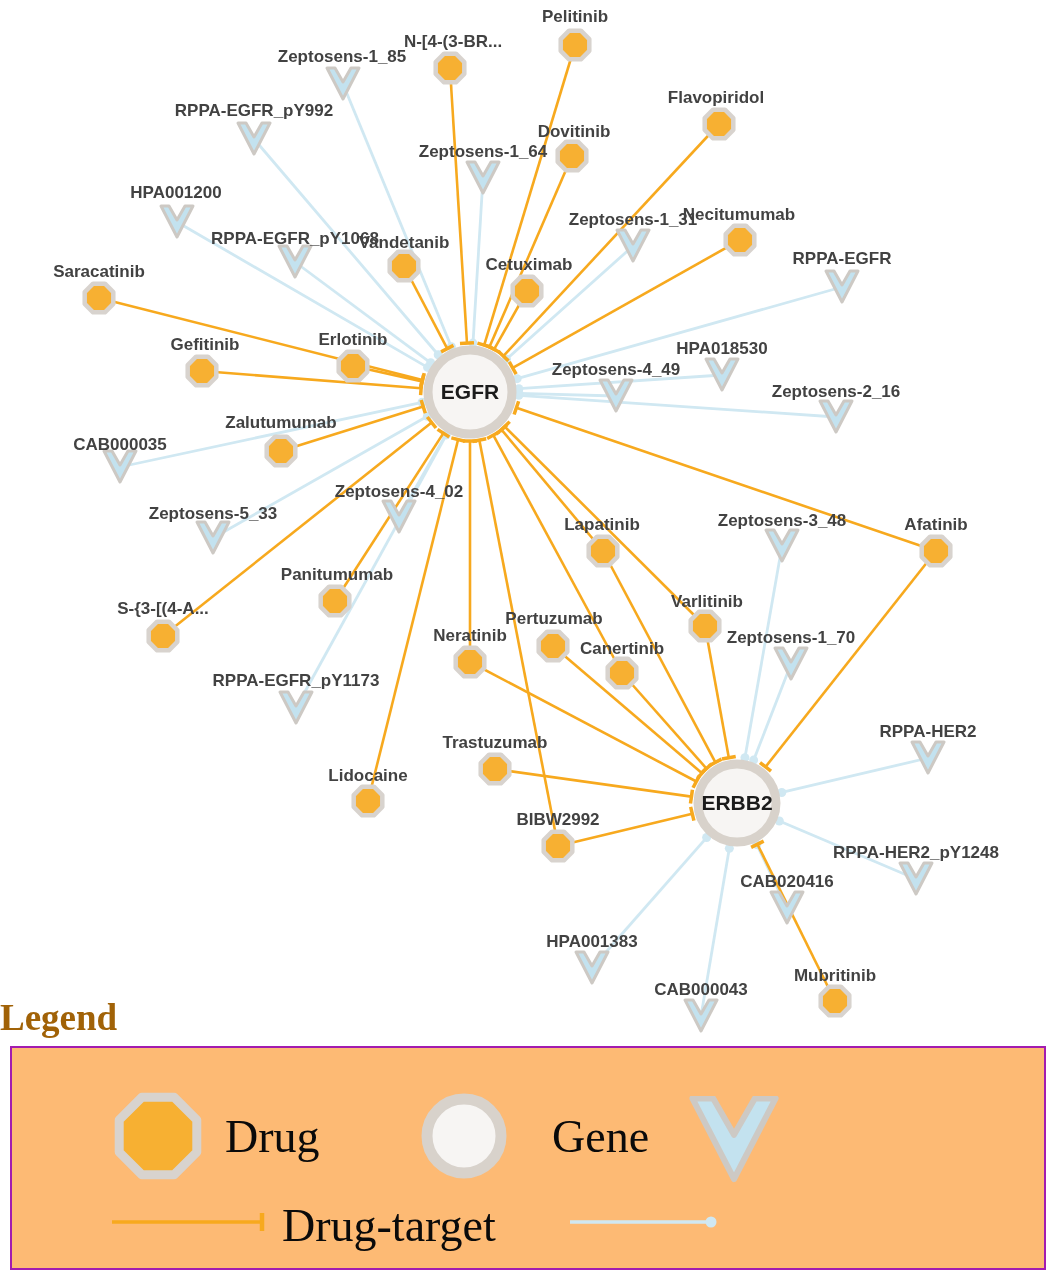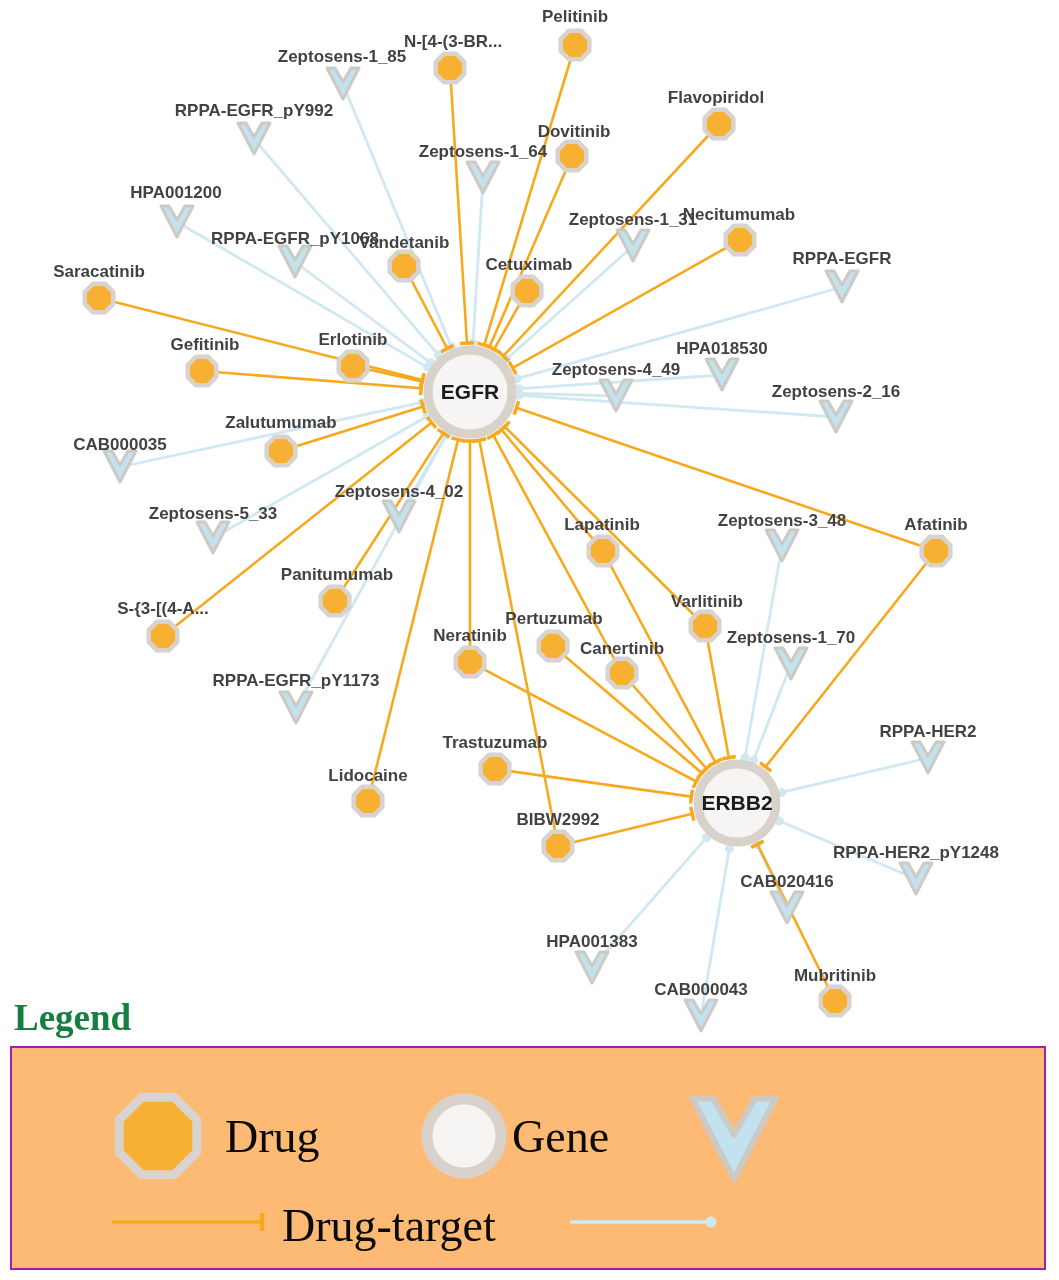--- a/index.html
+++ b/index.html
@@ -1,20 +1,20 @@
 <!DOCTYPE html>
 <html><head>
 <meta charset="utf-8">
 <style>
   html,body{margin:0;padding:0}
   body{width:1059px;height:1280px;position:relative;background:#ffffff;overflow:hidden}
   #graph{position:absolute;left:0;top:0}
   .node-label{font:700 17px "Liberation Sans",sans-serif;fill:#424242}
   .gene-label{font:700 21px "Liberation Sans",sans-serif;fill:#1b1b1b}
-  #legend-title{position:absolute;left:14px;top:996px;font:700 37px "Liberation Serif",serif;color:#15803d}
+  #legend-title{position:absolute;left:0;top:996px;font:700 37px "Liberation Serif",serif;color:#a16207}
   #legend-box{position:absolute;left:10px;top:1046px;width:1032px;height:220px;border:2px solid #a21caf;background:#fdba74}
   .legend-item{position:absolute;transform:translateY(-50%);font-family:"Liberation Serif",serif;color:#0a0a0a;white-space:nowrap}
   .l1{font-size:46px;top:88px}
   .l2{font-size:46px;top:177px}
   .legend-icon{position:absolute}
 </style>
 </head>
 <body>
 
 <svg id="graph" width="1059" height="1280" viewBox="0 0 1059 1280">
@@ -222,21 +222,21 @@
 
 <div id="legend-box">
   <svg class="legend-icon" style="left:96px;top:38px" width="100" height="100">
     <polygon points="88.8,66.1 66.1,88.8 33.9,88.8 11.2,66.1 11.2,33.9 33.9,11.2 66.1,11.2 88.8,33.9" fill="#F7B032" stroke="#D8D3CE" stroke-width="9" stroke-linejoin="round"></polygon>
   </svg>
   <span class="legend-item l1" style="left:213px">Drug</span>
 
   <svg class="legend-icon" style="left:404px;top:42px" width="96" height="96">
     <circle cx="48" cy="46" r="37" fill="#F7F5F3" stroke="#D8D2CB" stroke-width="11"></circle>
   </svg>
-  <span class="legend-item l1" style="left:500px">Gene</span>
+  <span class="legend-item l1" style="left:540px">Gene</span>
 
   <svg class="legend-icon" style="left:676px;top:48px" width="92" height="90">
     <path d="M 4.4 2.4 L 46 83 L 87.6 2.4 L 66.8 2.4 L 46 38.8 L 25.2 2.4 Z" fill="#C3E2EF" stroke="#CDC9C4" stroke-width="6" stroke-linejoin="round"></path>
   </svg>
 
   <svg class="legend-icon" style="left:98px;top:163px" width="165" height="22">
     <line x1="2" y1="11" x2="151" y2="11" stroke="#F7A91E" stroke-width="3.5"></line>
     <line x1="152" y1="2" x2="152" y2="20" stroke="#F7A91E" stroke-width="4.5"></line>
   </svg>
   <span class="legend-item l2" style="left:270px">Drug-target</span>

